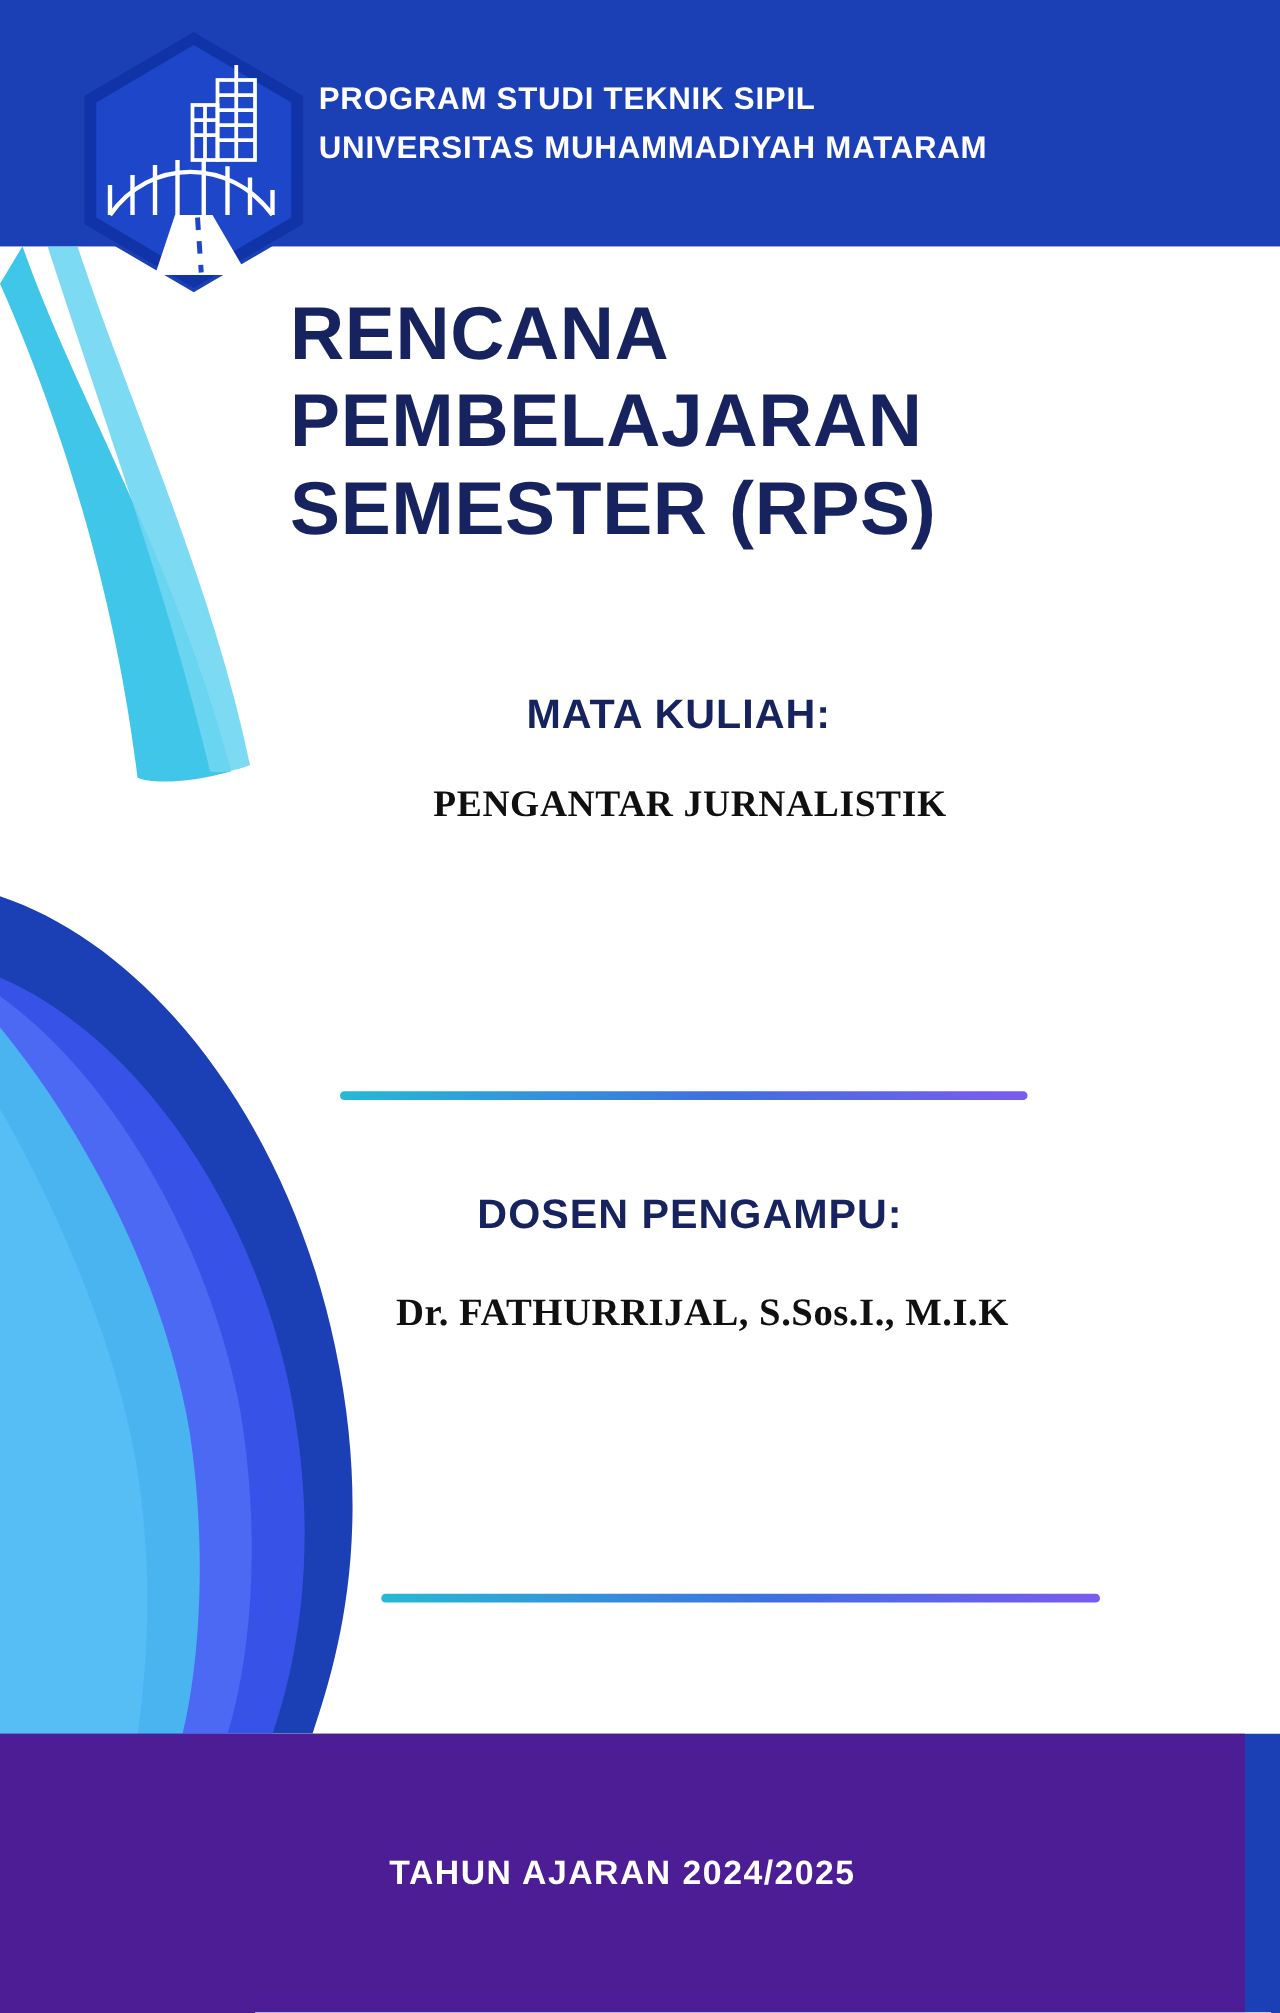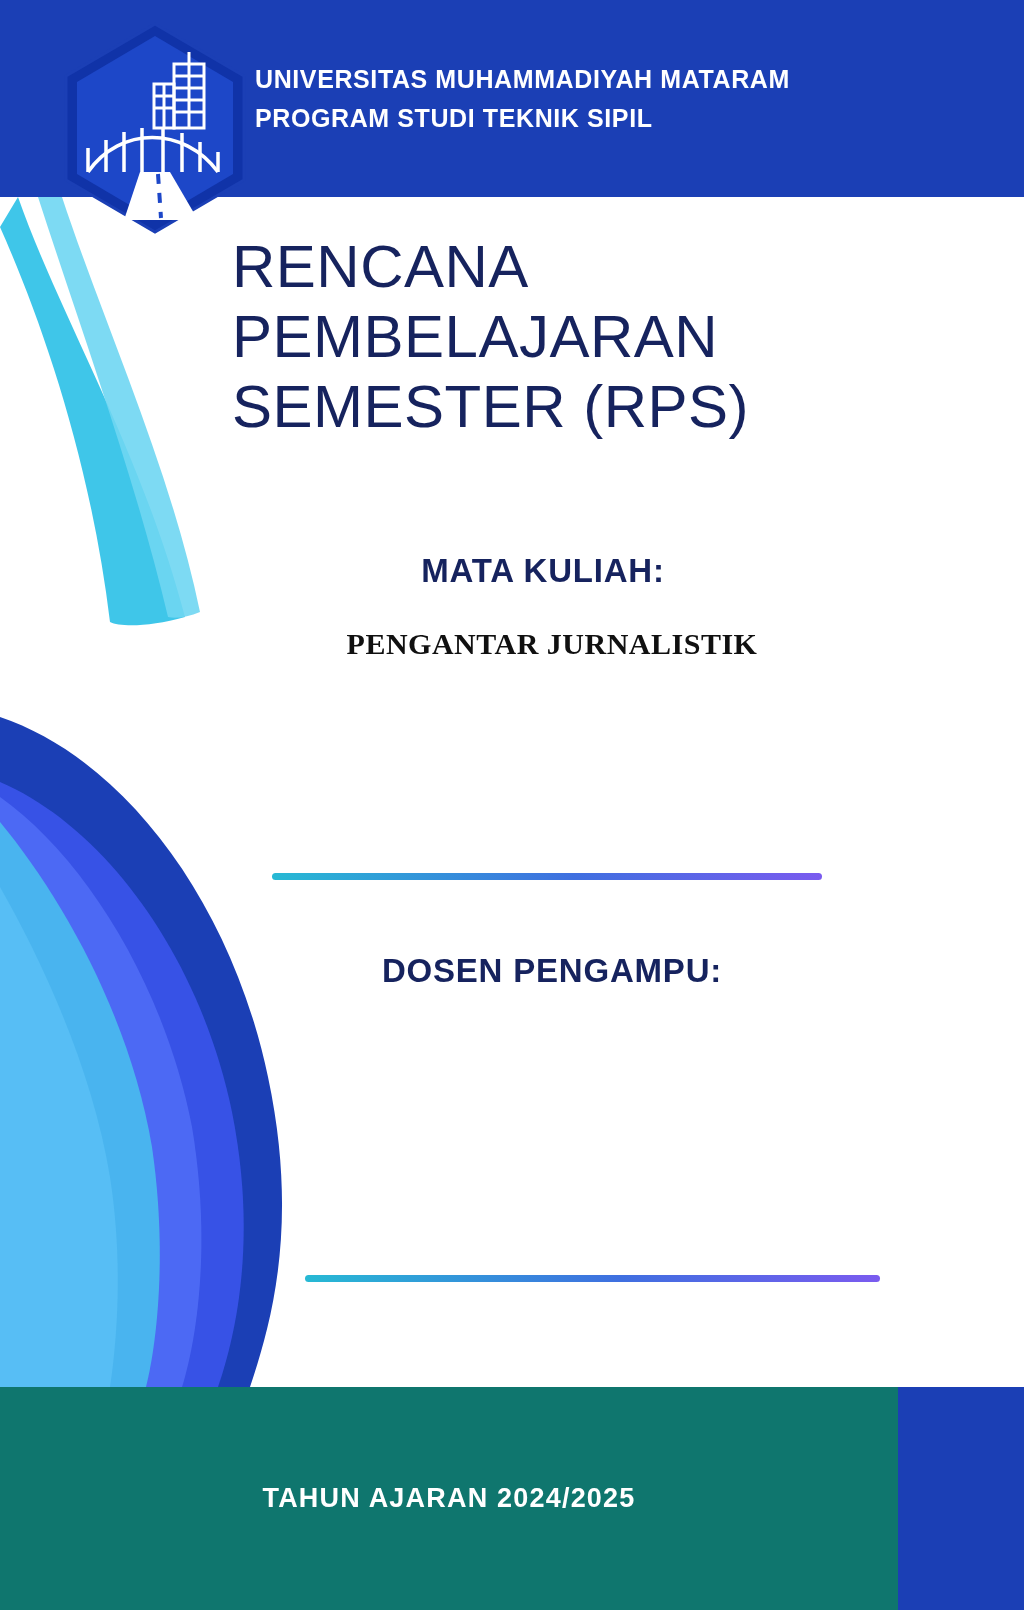--- a/index.html
+++ b/index.html
@@ -46,40 +46,40 @@
   }
   
   .swoosh {
     position:absolute;
     pointer-events:none;
   }
   
   .footer {
     position:absolute;
     left:0; bottom:0;
-    width:898px; height:223px;
-    background:#0f766e;
+    width:996px; height:223px;
+    background:#4c1d95;
     display:flex;
     align-items:center;
     justify-content:center;
     text-align:center;
   }
   .footer-text {
     color:#ffffff;
     font-weight:bold;
     font-size:27px;
     letter-spacing:1.2px;
   }
   
   .title {
     position:absolute;
     left:232px; top:35px;
     width:640px;
     color:#16235e;
-    font-weight:normal;
+    font-weight:bold;
     font-size:60px;
     line-height:1.17;
     letter-spacing:0.5px;
   }
   .subtitle-label {
     position:absolute;
     left:223px; top:355px;
     width:640px;
     text-align:center;
     color:#16235e;
@@ -157,29 +157,30 @@
     </svg>
 
     <h1 class="title">RENCANA PEMBELAJARAN SEMESTER (RPS)</h1>
 
     <div class="subtitle-label">MATA KULIAH:</div>
     <div class="subtitle-value">PENGANTAR JURNALISTIK</div>
 
     <div class="rule rule-1"></div>
 
     <div class="lecturer-label">DOSEN PENGAMPU:</div>
+    <div class="lecturer-value">Dr. FATHURRIJAL, S.Sos.I., M.I.K</div>
 
     <div class="rule rule-2"></div>
   </div>
 
   <div class="topband"></div>
 
   <div class="header-text">
+    <div>PROGRAM STUDI TEKNIK SIPIL</div>
     <div>UNIVERSITAS MUHAMMADIYAH MATARAM</div>
-    <div>PROGRAM STUDI TEKNIK SIPIL</div>
   </div>
 
   <div class="logo-wrap">
     <svg width="186" height="212" viewBox="0 0 186 212" xmlns="http://www.w3.org/2000/svg">
       <polygon points="93,2 182,54 182,158 93,210 4,158 4,54" fill="#1033a8" stroke="#1b3fb5" stroke-width="3"></polygon>
       <polygon points="93,14 171,60 171,152 93,198 15,152 15,60" fill="#1d47c8"></polygon>
 
       <g fill="none" stroke="#ffffff" stroke-width="3">
         <rect x="112" y="42" width="30" height="64"></rect>
         <line x1="112" y1="54" x2="142" y2="54"></line>

